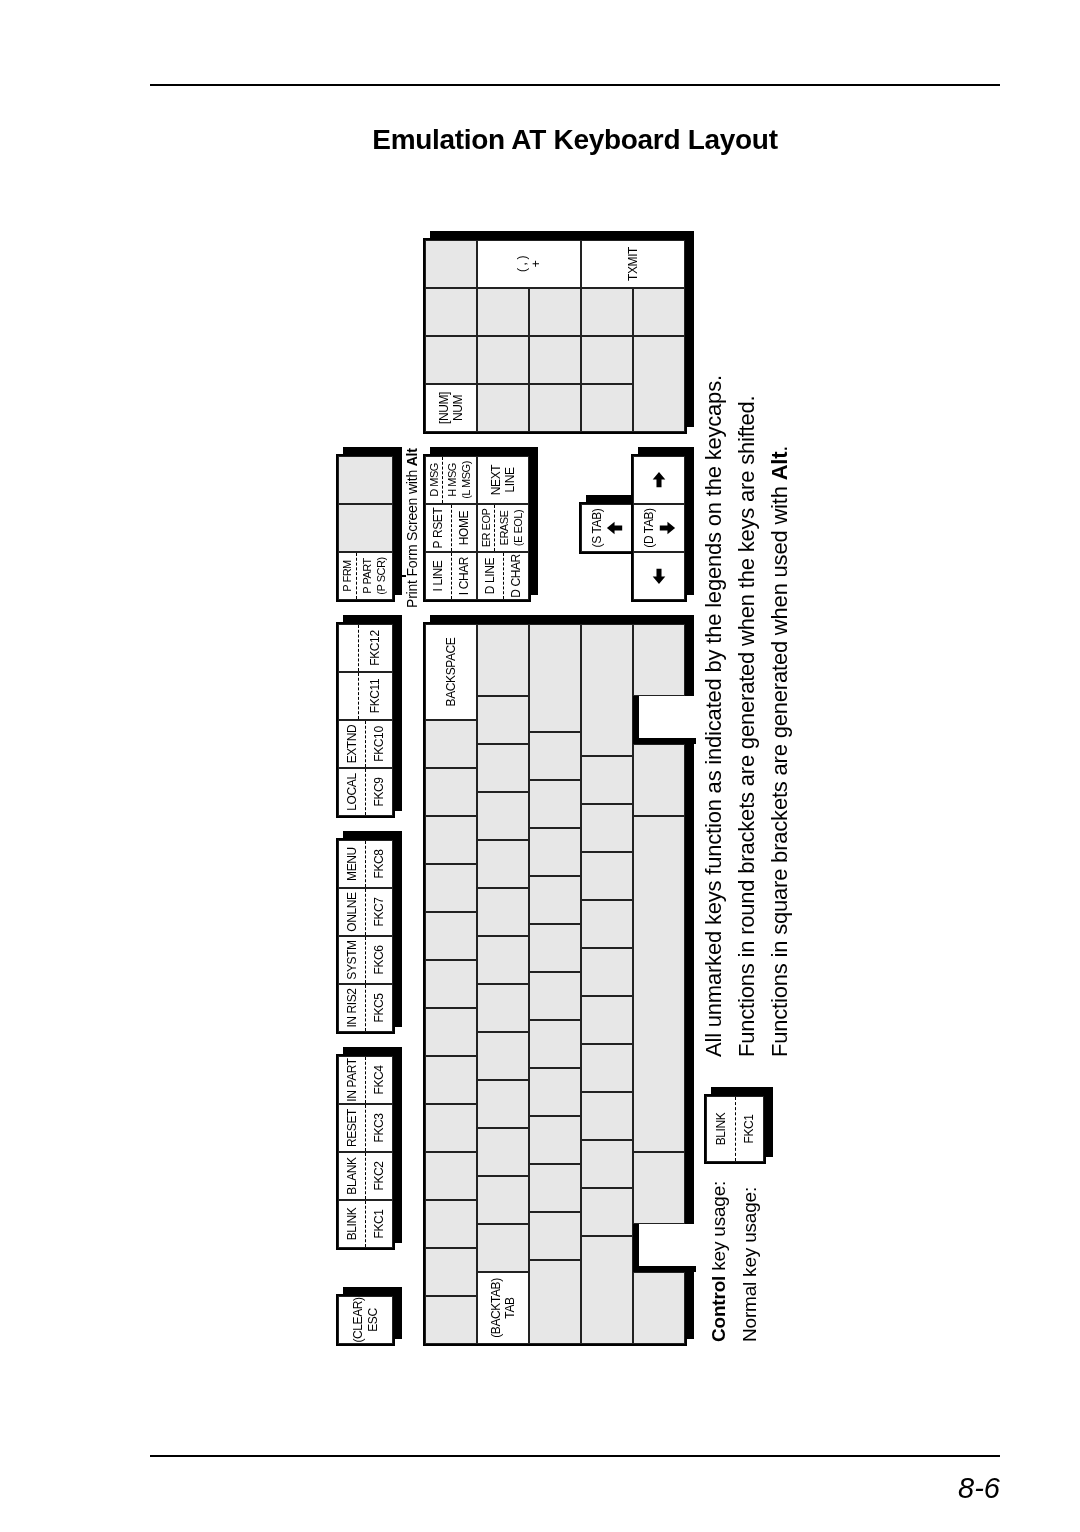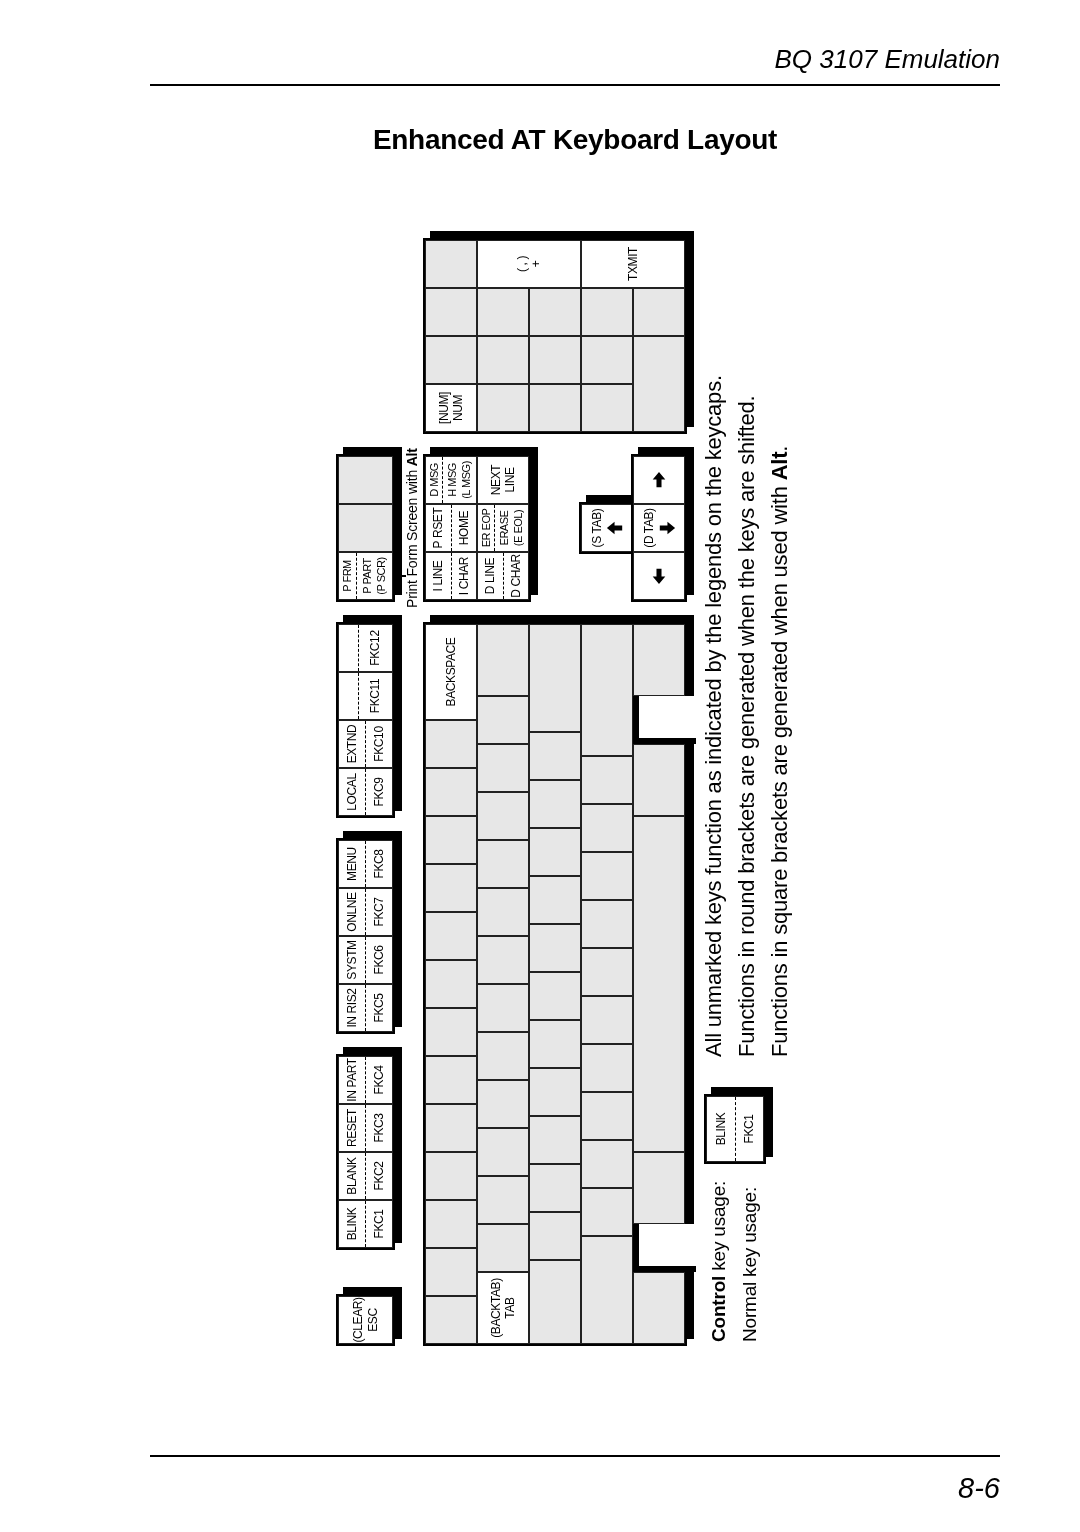--- a/index.html
+++ b/index.html
@@ -42,26 +42,23 @@
   .note{position:absolute;left:287px;font-size:22px;letter-spacing:-0.2px;white-space:nowrap;}
   .n1{top:363px;} .n2{top:396px;} .n3{top:429px;}
   .leg{position:absolute;left:2px;font-size:19px;letter-spacing:-0.2px;white-space:nowrap;}
   .l1{top:370px;} .l2{top:401px;}
 </style>
 </head>
 <body>
 
 <div class="page">
 
-  <div class="hdr-title">
-    <span>BQ 3107 Emulation</span>
-  </div>
   <div class="hdr-rule"></div>
 
-  <div class="page-title">Enhanced AT Keyboard Layout</div>
+  <div class="page-title">Emulation AT Keyboard Layout</div>
 
   <div class="diagram">
     <div class="land" id="land">
 
       <div class="callout-line"></div>
       <div class="callout">
         <span>Print Form Screen with </span><b>Alt</b>
       </div>
 
       <div class="note n1">All unmarked keys function as indicated by the legends on the keycaps.</div>

